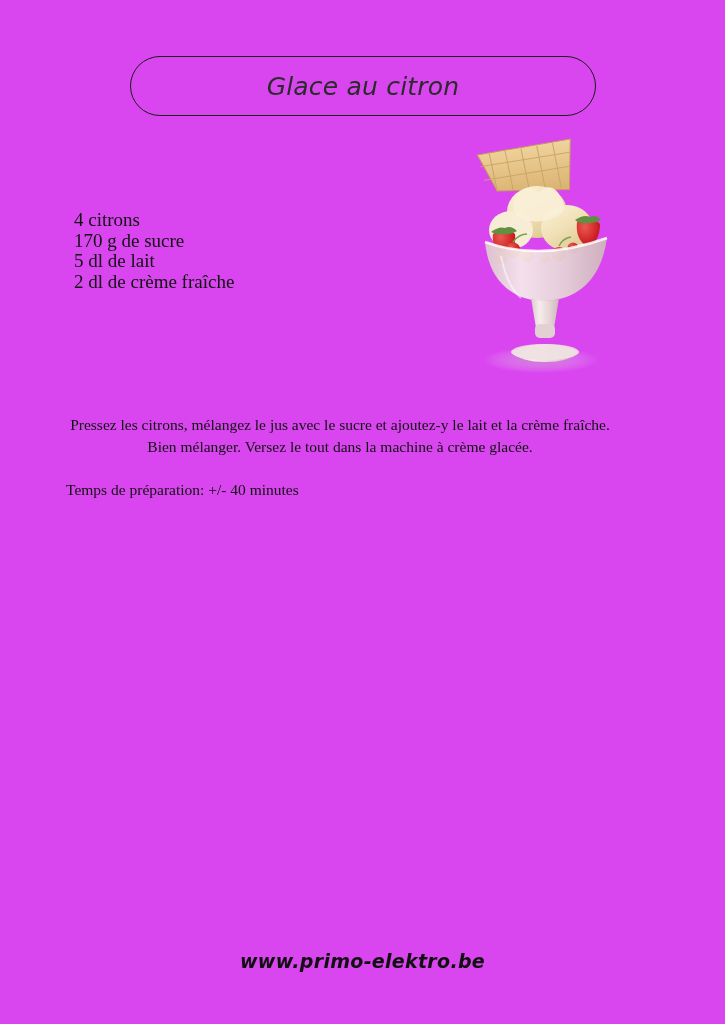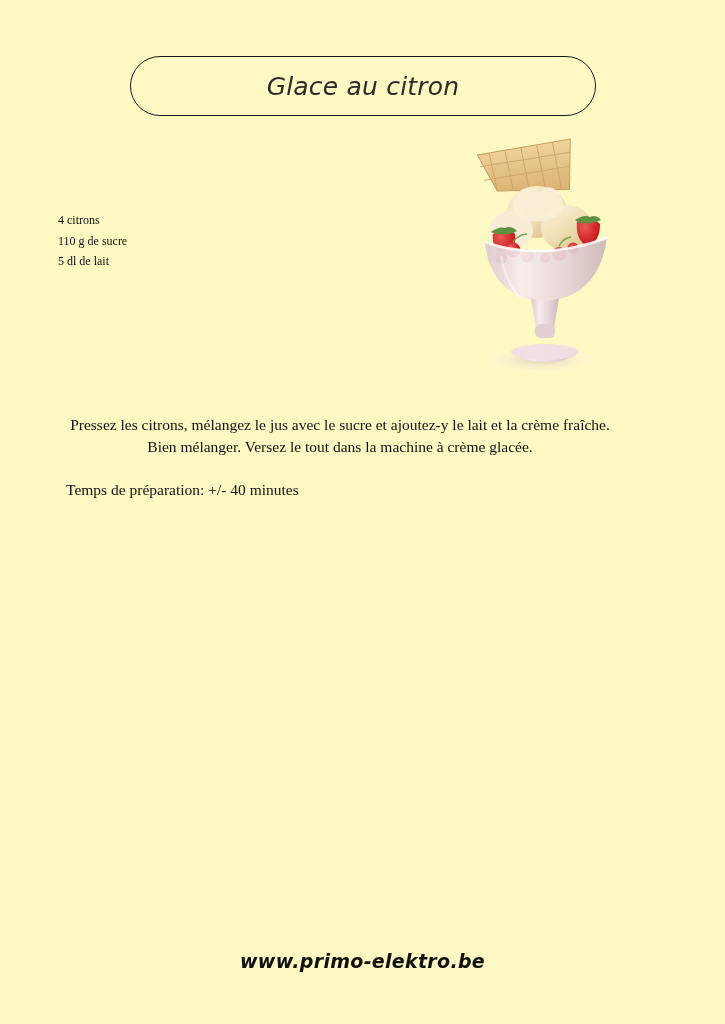--- a/index.html
+++ b/index.html
@@ -12,21 +12,21 @@
     height: 1024px;
     position: relative;
     font-family: "Liberation Serif", serif;
     color: #000000;
     overflow: hidden;
   }
 
   .page {
     position: absolute;
     inset: 0;
-    background: #fef9c3;
+    background: #d946ef;
   }
 
   
   .title-pill {
     position: absolute;
     left: 130px;
     top: 56px;
     width: 466px;
     height: 60px;
     border: 1.6px solid #1a1a1a;
@@ -42,24 +42,24 @@
     font-size: 25px;
     font-weight: 400;
     color: #2b2b2b;
     letter-spacing: 0.2px;
     white-space: nowrap;
   }
 
   
   .ingredients {
     position: absolute;
-    left: 58px;
+    left: 74px;
     top: 210px;
     width: 300px;
-    font-size: 12px;
+    font-size: 19px;
     line-height: 20.6px;
     color: #111111;
   }
   .ingredients div { white-space: nowrap; }
 
   
   .instructions {
     position: absolute;
     left: 66px;
     top: 414px;
@@ -182,22 +182,23 @@
       <path d="M76 160 q14 6 28 0 l-5 30 q-9 5 -18 0 Z" fill="url(#glassG)"></path>
       <rect x="80" y="186" width="20" height="14" rx="5" fill="#e3d0d2"></rect>
 
       <path d="M56 214 q34 -16 68 0 q-10 10 -34 10 q-24 0 -34 -10 Z" fill="url(#glassG)"></path>
       <ellipse cx="90" cy="214" rx="34" ry="8" fill="#efe1e2" opacity="0.9"></ellipse>
     </svg>
   </div>
 
   <div class="ingredients">
     <div>4 citrons</div>
-    <div>110 g de sucre</div>
+    <div>170 g de sucre</div>
     <div>5 dl de lait</div>
+    <div>2 dl de crème fraîche</div>
   </div>
 
   <div class="instructions">Pressez les citrons, mélangez le jus avec le sucre et ajoutez-y le lait et la crème fraîche. Bien mélanger. Versez le tout dans la machine à crème glacée.</div>
   <div class="prep-time">Temps de préparation: +/- 40 minutes</div>
 
   <div class="footer">www.primo-elektro.be</div>
 
 </div>
 
 </body></html>

